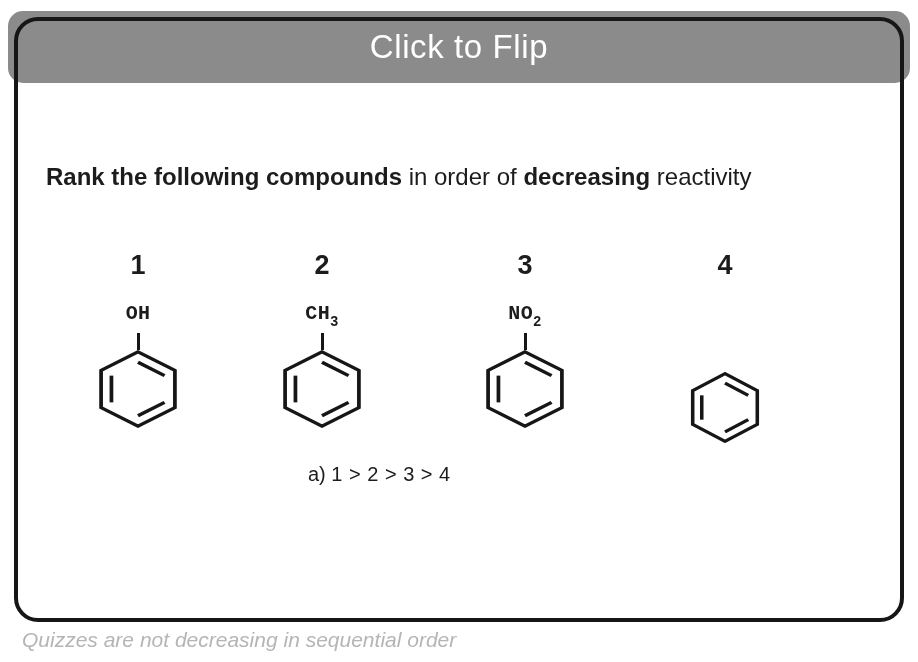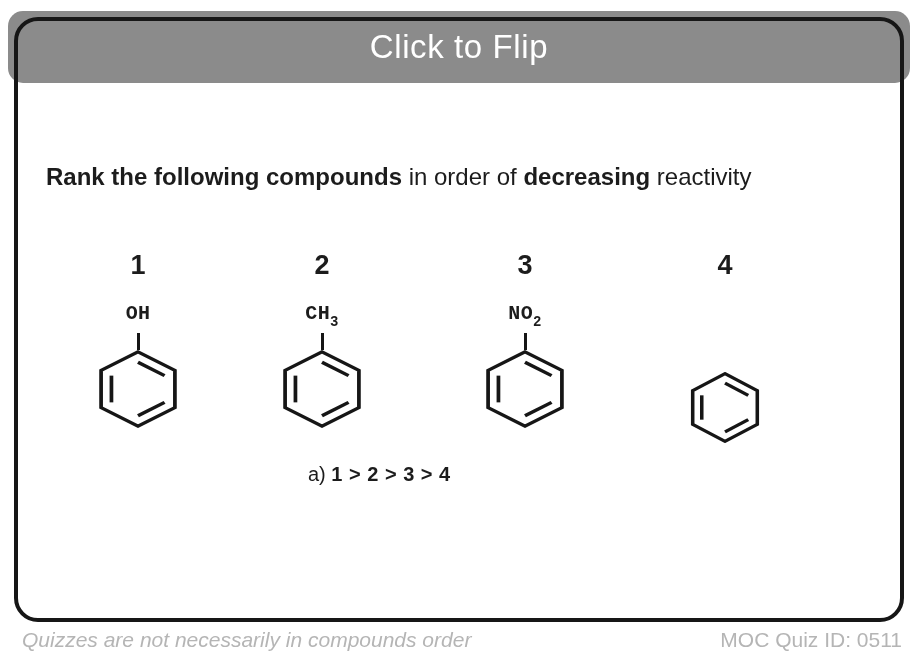--- a/index.html
+++ b/index.html
@@ -27,21 +27,21 @@
     display:flex; flex-direction:column; align-items:center;
   }
   .c1 { left:73px; }  .c2 { left:257px; }  .c3 { left:460px; }  .c4 { left:660px; }
   .compound-number { font-size:27px; font-weight:bold; line-height:30px; margin-bottom:22px; }
   .substituent { font-size:20px; font-weight:bold; line-height:24px; letter-spacing:0.3px;font-family:Liberation Mono, monospace; }
   .substituent sub { font-size:14px; position:relative; bottom:-2px; }
   .bond { width:3px; height:17px; background:#161616; margin-top:1px; }
   svg.ring { display:block; }
   .c4 svg.ring { margin-top:70px; }
   .answers { position:absolute; left:308px; top:461px; font-size:20px; line-height:27.5px; }
-  .answer-seq { font-weight:bold; letter-spacing:0.5px; }
+  .answer-seq { font-weight:normal; letter-spacing:0.5px; }
   .footer {
     position:absolute; left:22px; top:628px; width:880px;
     display:flex; justify-content:space-between; align-items:baseline;
     color:#b5b5b5; font-size:21px;
   }
   .footer-note { font-style:italic; }
 </style>
 </head>
 <body>
 
@@ -103,17 +103,16 @@
       <line x1="20.1" y1="27.6" x2="20.1" y2="56.4" stroke="#161616" stroke-width="3.8"></line>
       <line x1="69.9" y1="56.4" x2="45" y2="70.8" stroke="#161616" stroke-width="3.8"></line>
     </svg>
   </div>
 
   <div class="answers">
     <div><span>a) </span><span class="answer-seq">1 &gt; 2 &gt; 3 &gt; 4</span></div>
   </div>
 
   <div class="footer">
-    <span class="footer-note">Quizzes are not necessarily in compounds order</span>
-    <span class="footer-id">MOC Quiz ID: 0511</span>
+    <span class="footer-note">Quizzes are not decreasing in sequential order</span>
   </div>
 
 </div>
 
 </body></html>

